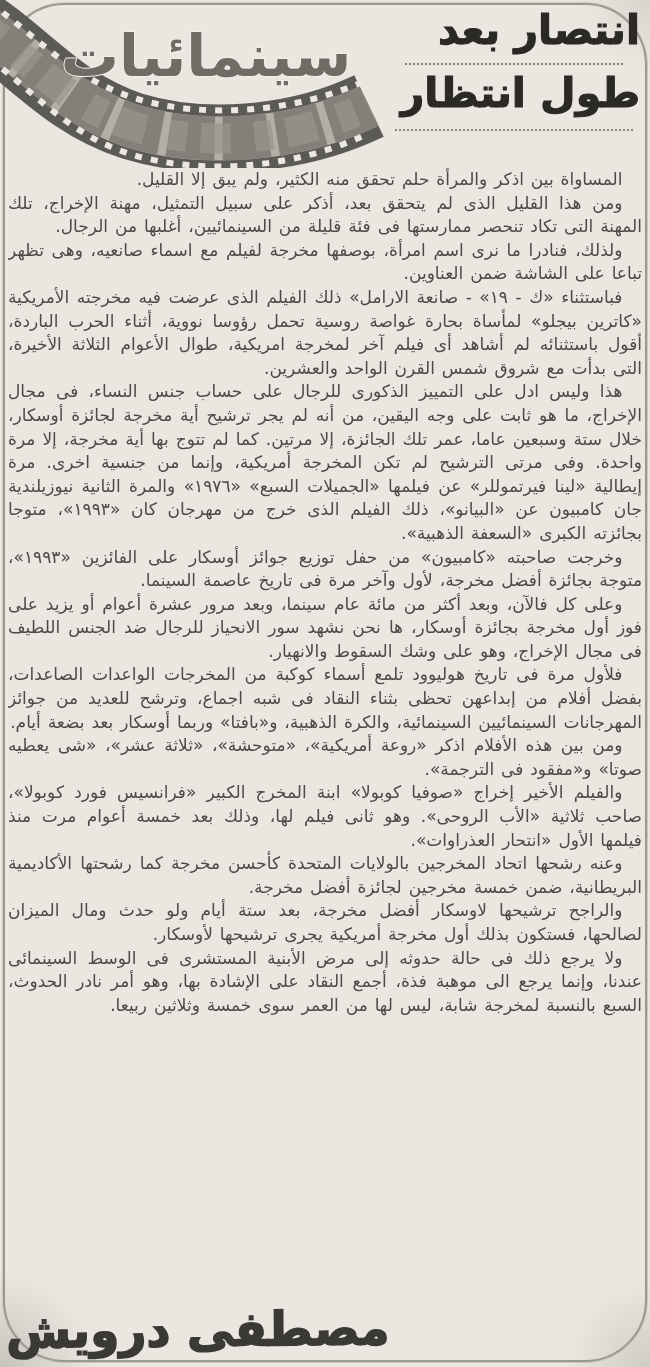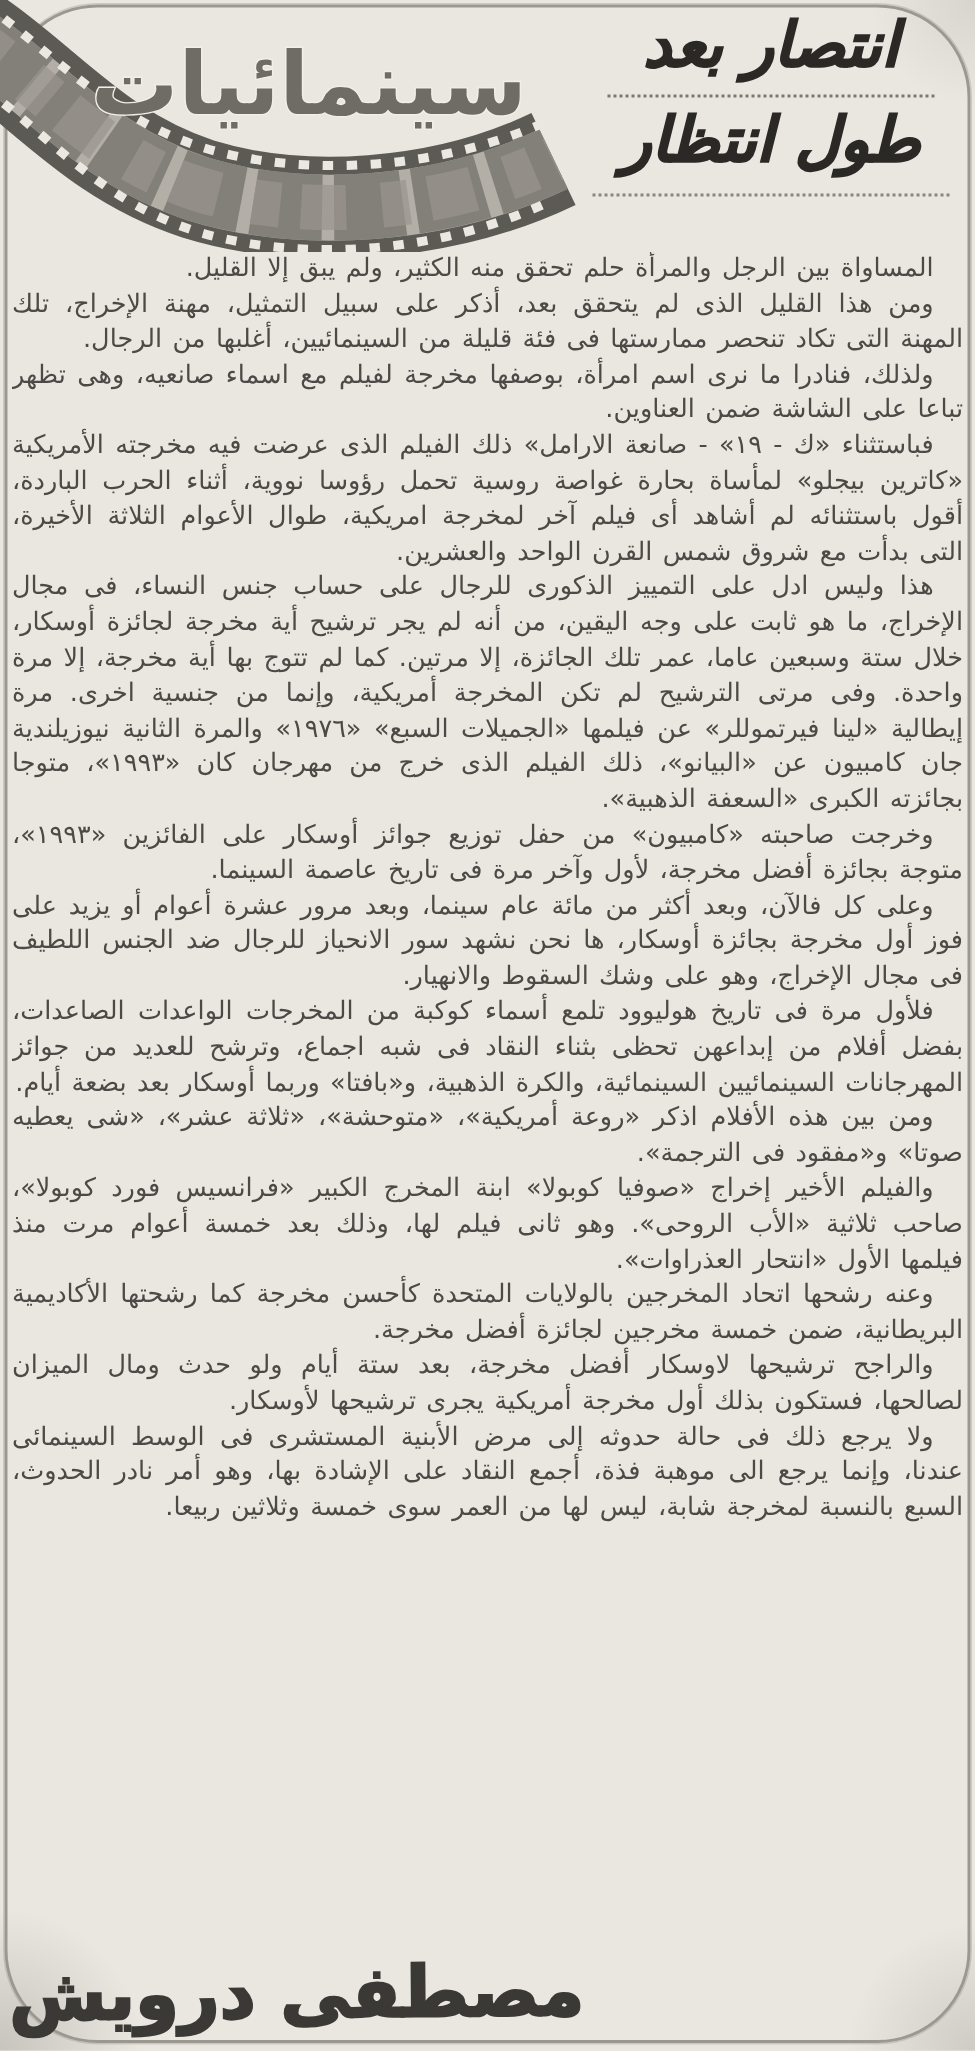--- a/index.html
+++ b/index.html
@@ -16,23 +16,22 @@
   .frame{
     position:absolute;left:3px;right:3px;top:3px;bottom:5px;
     border:2px solid #9d988f;border-radius:62px;
     box-shadow:0 0 0 1px rgba(150,145,137,.35);
     pointer-events:none;
   }
   
   .masthead{position:absolute;top:0;left:0;right:0;height:166px;}
   .logo{position:absolute;left:-6px;top:-2px;width:400px;height:170px;}
   .headline{
-    position:absolute;right:10px;top:4px;width:252px;text-align:center;direction:rtl;
+    position:absolute;right:10px;top:4px;width:252px;text-align:right;direction:rtl;
     color:#29272494;
-    font-style:italic;
   }
   .headline .hl{
     font-weight:bold;font-size:41px;line-height:1.3;color:#2b2926;
     -webkit-text-stroke:1.1px #2b2926;letter-spacing:-1px;white-space:nowrap;
   }
   .sep1{border-top:2px dotted #7d7973;width:218px;margin:6px auto 2px;}
   .sep2{border-top:2px dotted #8a867f;width:238px;margin:8px auto 0;}
   
   .article{
     position:absolute;top:168px;left:8px;right:8px;height:1128px;overflow:hidden;
@@ -75,21 +74,21 @@
 
   <div class="headline">
     <div class="hl">انتصار بعد</div>
     <div class="sep1"></div>
     <div class="hl">طول انتظار</div>
     <div class="sep2"></div>
   </div>
 </div>
 
 <div class="article">
-  <p>المساواة بين الرجل والمرأة حلم تحقق منه الكثير، ولم يبق إلا القليل.</p>
+  <p>المساواة بين اذكر والمرأة حلم تحقق منه الكثير، ولم يبق إلا القليل.</p>
   <p>ومن هذا القليل الذى لم يتحقق بعد، أذكر على سبيل التمثيل، مهنة الإخراج، تلك المهنة التى تكاد تنحصر ممارستها فى فئة قليلة من السينمائيين، أغلبها من الرجال.</p>
   <p>ولذلك، فنادرا ما نرى اسم امرأة، بوصفها مخرجة لفيلم مع اسماء صانعيه، وهى تظهر تباعا على الشاشة ضمن العناوين.</p>
   <p>فباستثناء «ك - ١٩» - صانعة الارامل» ذلك الفيلم الذى عرضت فيه مخرجته الأمريكية «كاترين بيجلو» لمأساة بحارة غواصة روسية تحمل رؤوسا نووية، أثناء الحرب الباردة، أقول باستثنائه لم أشاهد أى فيلم آخر لمخرجة امريكية، طوال الأعوام الثلاثة الأخيرة، التى بدأت مع شروق شمس القرن الواحد والعشرين.</p>
   <p>هذا وليس ادل على التمييز الذكورى للرجال على حساب جنس النساء، فى مجال الإخراج، ما هو ثابت على وجه اليقين، من أنه لم يجر ترشيح أية مخرجة لجائزة أوسكار، خلال ستة وسبعين عاما، عمر تلك الجائزة، إلا مرتين. كما لم تتوج بها أية مخرجة، إلا مرة واحدة. وفى مرتى الترشيح لم تكن المخرجة أمريكية، وإنما من جنسية اخرى. مرة إيطالية «لينا فيرتموللر» عن فيلمها «الجميلات السبع» «١٩٧٦» والمرة الثانية نيوزيلندية جان كامبيون عن «البيانو»، ذلك الفيلم الذى خرج من مهرجان كان «١٩٩٣»، متوجا بجائزته الكبرى «السعفة الذهبية».</p>
   <p>وخرجت صاحبته «كامبيون» من حفل توزيع جوائز أوسكار على الفائزين «١٩٩٣»، متوجة بجائزة أفضل مخرجة، لأول وآخر مرة فى تاريخ عاصمة السينما.</p>
   <p>وعلى كل فالآن، وبعد أكثر من مائة عام سينما، وبعد مرور عشرة أعوام أو يزيد على فوز أول مخرجة بجائزة أوسكار، ها نحن نشهد سور الانحياز للرجال ضد الجنس اللطيف فى مجال الإخراج، وهو على وشك السقوط والانهيار.</p>
   <p>فلأول مرة فى تاريخ هوليوود تلمع أسماء كوكبة من المخرجات الواعدات الصاعدات، بفضل أفلام من إبداعهن تحظى بثناء النقاد فى شبه اجماع، وترشح للعديد من جوائز المهرجانات السينمائيين السينمائية، والكرة الذهبية، و«بافتا» وربما أوسكار بعد بضعة أيام.</p>
   <p>ومن بين هذه الأفلام اذكر «روعة أمريكية»، «متوحشة»، «ثلاثة عشر»، «شى يعطيه صوتا» و«مفقود فى الترجمة».</p>
   <p>والفيلم الأخير إخراج «صوفيا كوبولا» ابنة المخرج الكبير «فرانسيس فورد كوبولا»، صاحب ثلاثية «الأب الروحى». وهو ثانى فيلم لها، وذلك بعد خمسة أعوام مرت منذ فيلمها الأول «انتحار العذراوات».</p>
   <p>وعنه رشحها اتحاد المخرجين بالولايات المتحدة كأحسن مخرجة كما رشحتها الأكاديمية البريطانية، ضمن خمسة مخرجين لجائزة أفضل مخرجة.</p>

